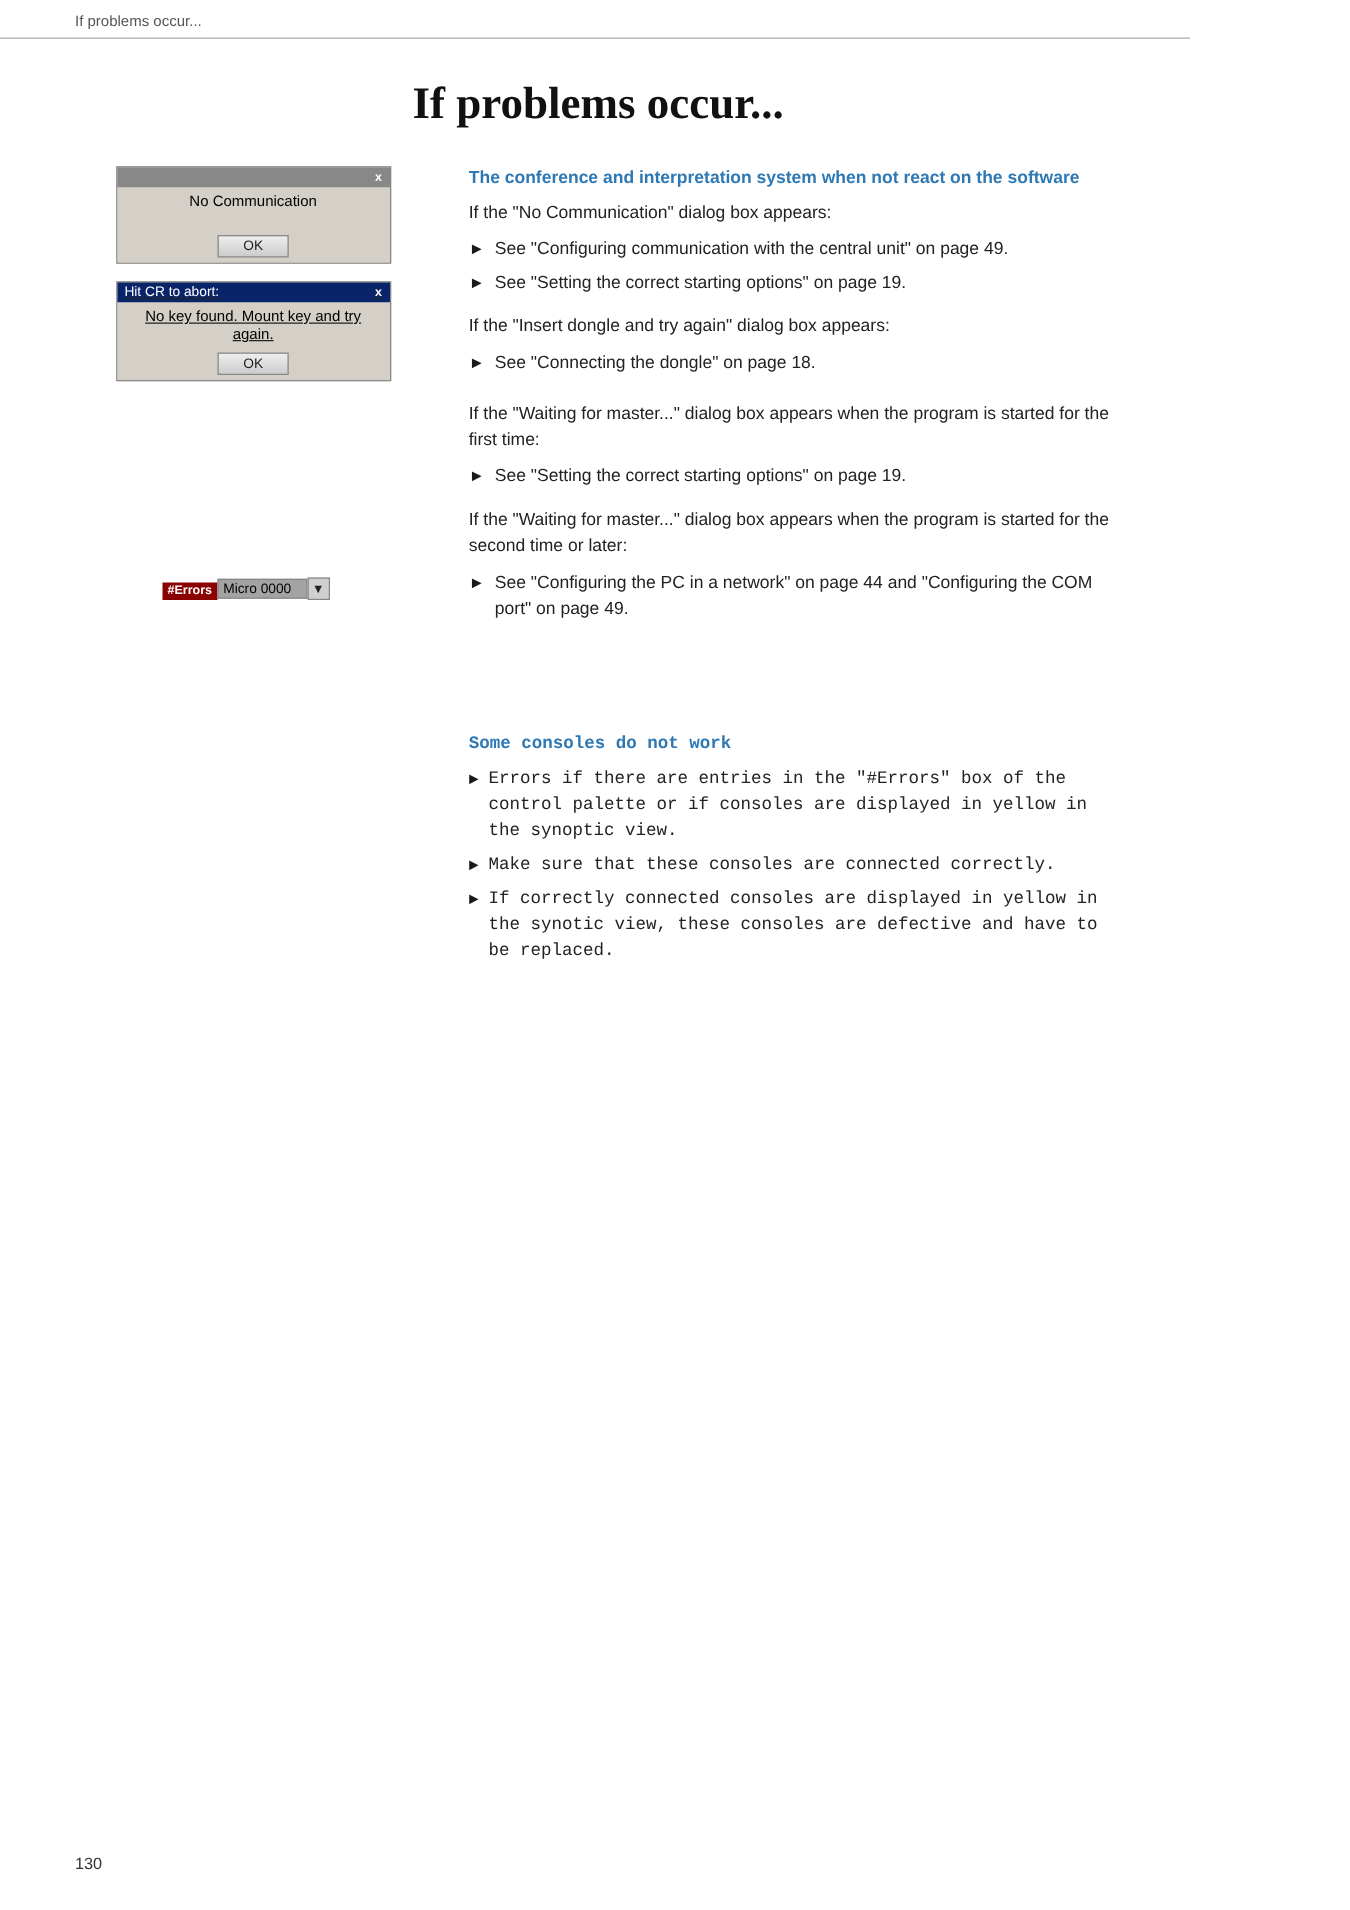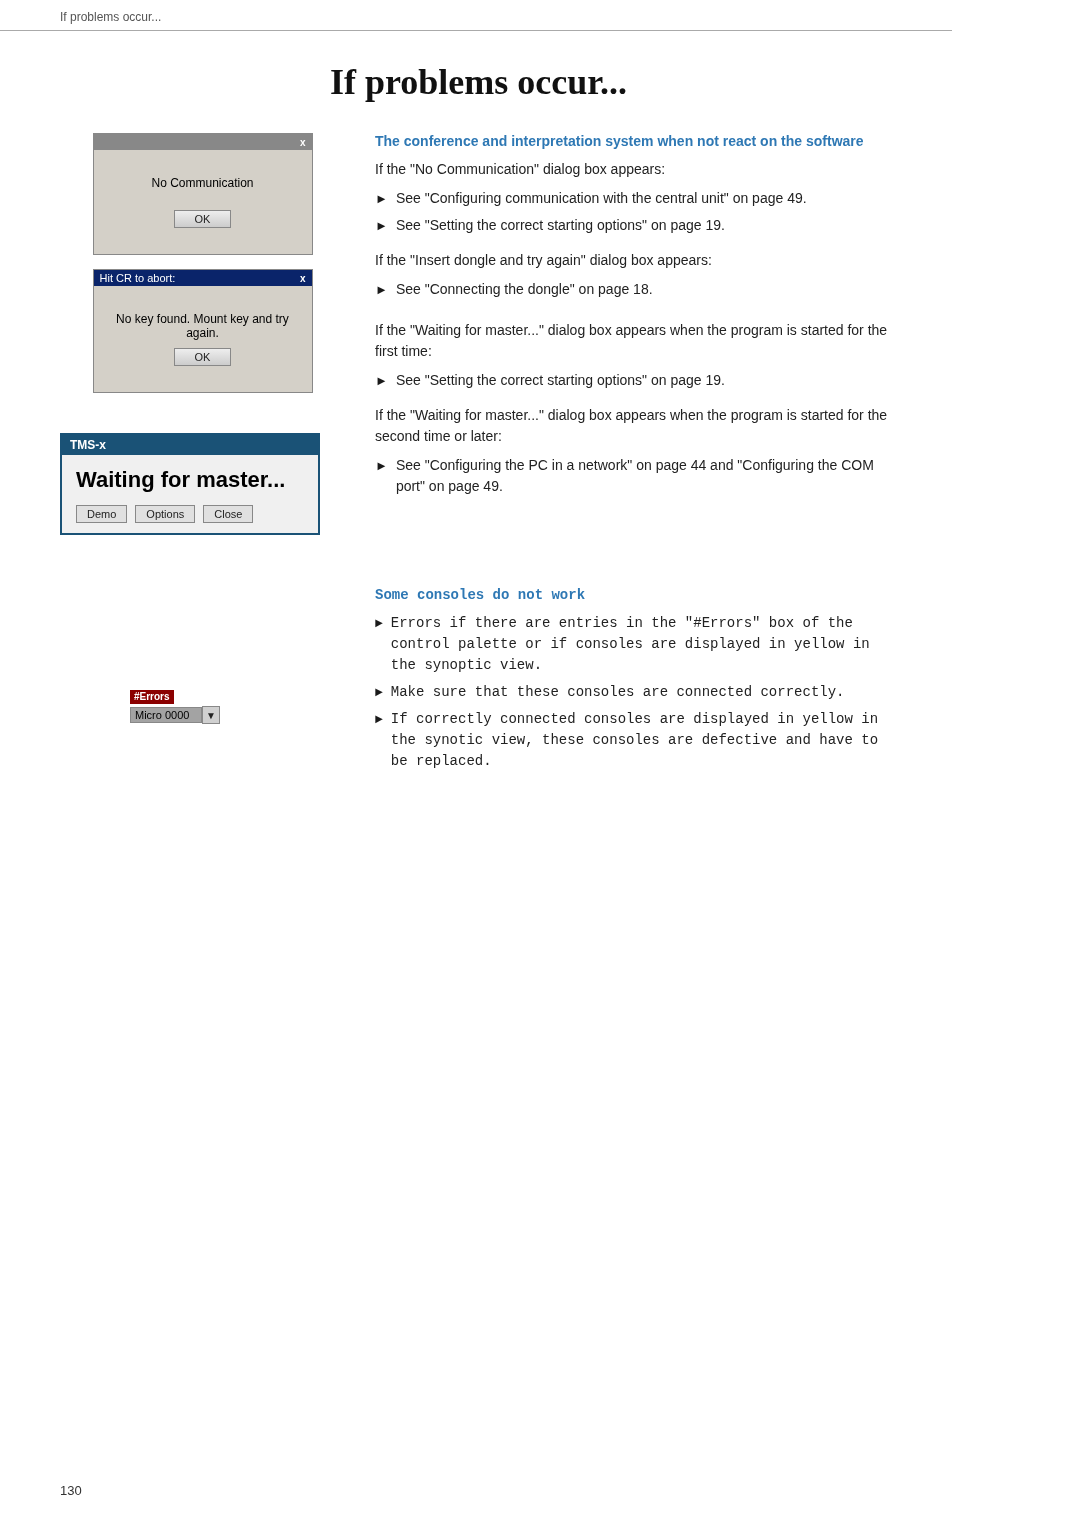--- a/index.html
+++ b/index.html
@@ -125,21 +125,21 @@
     }
 
     .dialog-title-close {
       font-size: 10px;
       font-weight: bold;
       cursor: pointer;
       color: #fff;
     }
 
     .dialog-body {
-      padding: 26px 14px;
+      padding: 4px 14px;
       text-align: center;
       background: #d4d0c8;
     }
 
     .dialog-body-text {
       font-size: 12px;
       margin-bottom: 8px;
       color: #000;
       text-align: center;
     }
@@ -276,51 +276,36 @@
               <span>&nbsp;</span>
               <span class="dialog-title-close">x</span>
             </div>
             <div class="dialog-body">
               <p class="dialog-body-text">No Communication</p>
               <div style="height:12px;"></div>
               <div class="dialog-btn">OK</div>
             </div>
           </div>
 
-          <div class="dialog-box" style="width:220px; margin: 0 auto 0 auto;">
+          <div class="dialog-box" style="width:220px; margin: 0 auto 0 auto; text-decoration: underline;">
             <div class="dialog-title-bar">
               <span>Hit CR to abort:</span>
               <span class="dialog-title-close">x</span>
             </div>
             <div class="dialog-body">
               <p class="dialog-body-text">No key found. Mount key and try again.</p>
               <div class="dialog-btn">OK</div>
             </div>
           </div>
         </div>
 
-        <div class="left-section" style="margin-top: 40px;">
-          <div class="tms-dialog">
-            <div class="tms-title-bar">
-              <span>TMS-x</span>
-            </div>
-            <div class="tms-body">
-              <div class="tms-waiting-text">Waiting for master...</div>
-              <div class="tms-buttons">
-                <div class="tms-btn">Demo</div>
-                <div class="tms-btn">Options</div>
-                <div class="tms-btn">Close</div>
-              </div>
-            </div>
-          </div>
-        </div>
 
         <div class="left-section" style="margin-top: 155px; padding-left: 70px;">
           <div class="errors-widget">
-            <div style="display:flex; flex-direction:column; align-items:flex-start;">
+            <div style="display:flex; flex-direction:row; align-items:flex-end;">
               <div class="errors-label">
                 <span>#Errors</span>
               </div>
               <div style="display:flex; align-items:center; margin-top:2px;">
                 <input class="errors-value" value="Micro 0000" readonly="" style="border: 1px solid rgb(136, 136, 136); font-size: 11px; padding: 1px 4px; width: 72px;">
                 <div class="errors-dropdown-arrow">▼</div>
               </div>
             </div>
           </div>
         </div>

